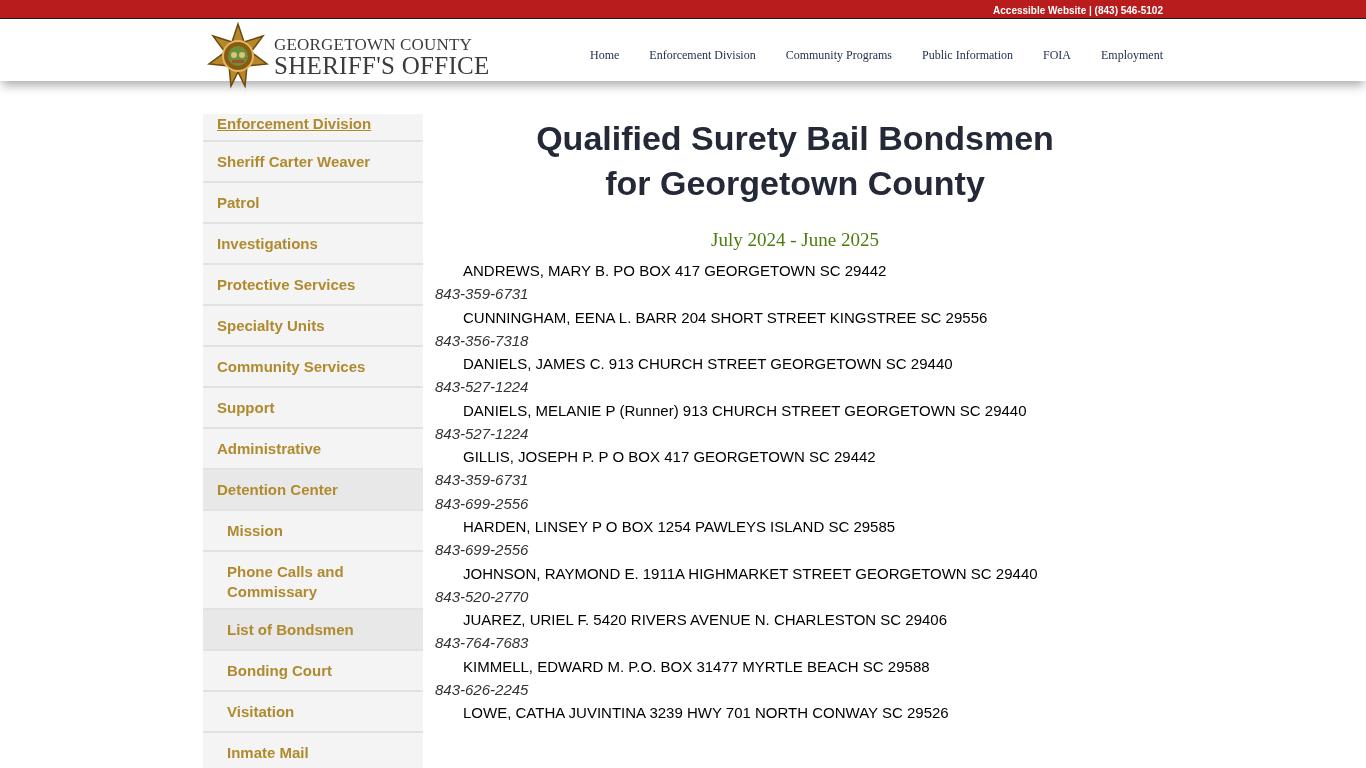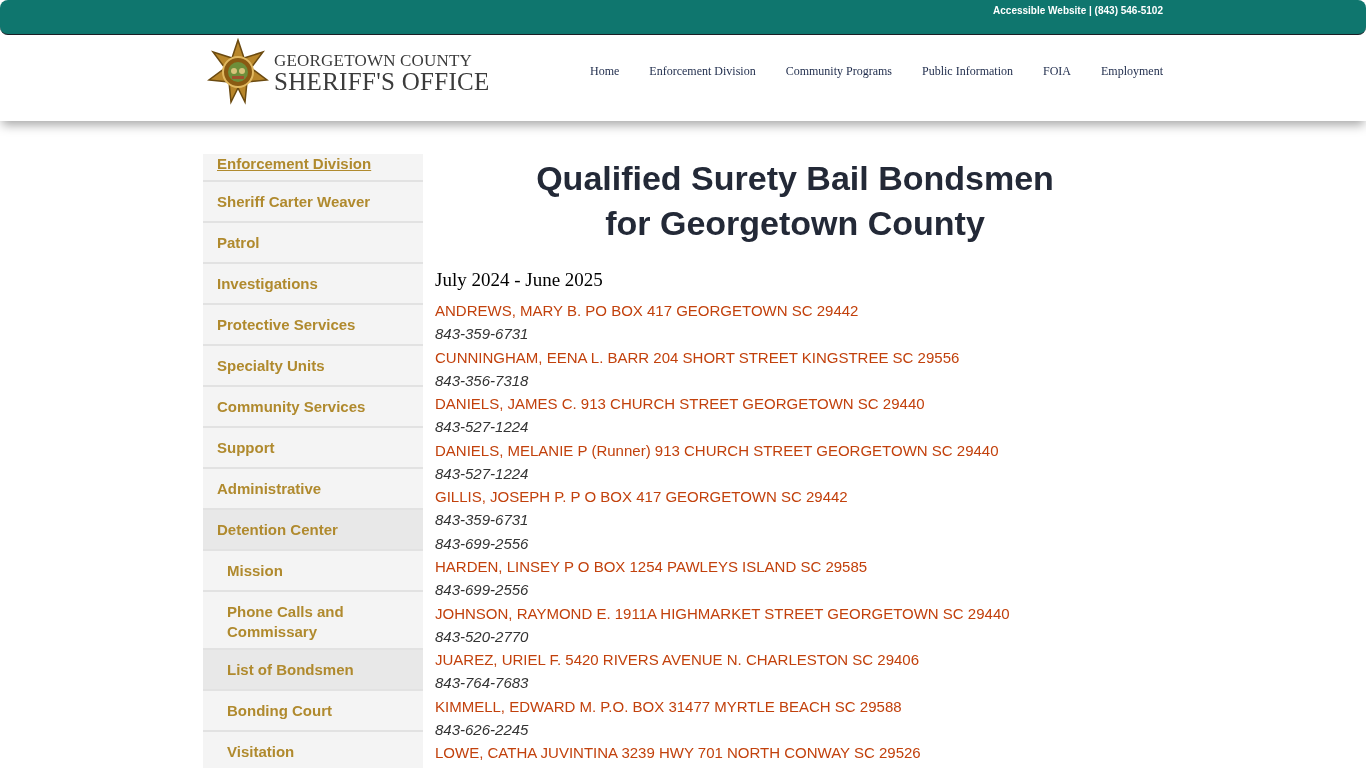--- a/index.html
+++ b/index.html
@@ -1,23 +1,23 @@
 <!DOCTYPE html>
 <html><head>
 <meta charset="utf-8">
 <style>
   * { box-sizing: border-box; margin: 0; padding: 0; }
   html, body { width: 1366px; height: 768px; overflow: hidden; background: #ffffff; }
   body { font-family: "Liberation Sans", sans-serif; color: #333; position: relative; }
 
-  .topbar { height: 35px; background: #0f766e; border-bottom: 1px solid #1c1e26; border-radius: 8px; }
+  .topbar { height: 19px; background: #b91c1c; border-bottom: 1px solid #1c1e26; }
   .topbar-inner { width: 960px; margin: 0 auto; position: relative; height: 23px; }
   .topbar-text { position: absolute; right: 0; top: 5px; font-size: 10px; font-weight: bold; color: #ffffff; letter-spacing: 0; }
 
-  .header { height: 86px; background: #fff; position: relative; box-shadow: 0 6px 10px -2px rgba(0,0,0,0.35); z-index: 2; }
+  .header { height: 62px; background: #fff; position: relative; box-shadow: 0 6px 10px -2px rgba(0,0,0,0.35); z-index: 2; }
   .header-inner { width: 960px; margin: 0 auto; position: relative; height: 77px; }
   .logo { position: absolute; left: 2px; top: 3px; display: flex; align-items: center; }
   .badge { width: 66px; height: 68px; position: relative; }
   .logo-text { margin-left: 3px; font-family: "Liberation Serif", serif; color: #3b3b3b; line-height: 1; }
   .logo-line1 { font-size: 17px; letter-spacing: 0.2px; margin-top: 2px; }
   .logo-line2 { font-size: 25px; letter-spacing: 0.3px; margin-top: 0px; }
 
   .nav { position: absolute; right: 0; top: 29px; display: flex; }
   .nav a { font-family: "Liberation Serif", serif; font-size: 12px; color: #1d2a4a; text-decoration: none; margin-left: 30px; }
 
@@ -25,23 +25,23 @@
   .sidebar { position: absolute; left: 0; top: 33px; width: 220px; background: #f4f4f4; }
   .side-item { display: block; border-bottom: 2px solid #e2e2e2; padding: 0 14px; font-size: 15px; font-weight: bold; color: #b08a2e; text-decoration: none; height: 41px; line-height: 39px; }
   .side-item.head { height: 28px; line-height: 20px; text-decoration: underline; color: #b08a2e; }
   .side-item.active-section { background: #e8e8e8; }
   .side-item.sub { padding-left: 24px; }
   .side-item.sub.current { background: #e8e8e8; }
   .side-item.two-line { height: 58px; line-height: 20px; padding-top: 10px; }
 
   .content { position: absolute; left: 232px; top: 33px; width: 720px; }
   .title { text-align: center; font-size: 34px; font-weight: bold; color: #232937; line-height: 45px; margin-top: 2px; padding-right: 0; }
-  .subtitle { font-family: "Liberation Serif", serif; font-size: 19px; color: #000000; margin-top: 23px; }
+  .subtitle { text-align: center; font-family: "Liberation Serif", serif; font-size: 19px; color: #4d7c0f; margin-top: 23px; }
   .list { margin-top: 8px; }
-  .entry .addr { font-size: 15px; color: #c2410c; line-height: 23px; }
+  .entry .addr { font-size: 15px; color: #000000; line-height: 23px; margin-left: 28px; }
   .entry .phone { font-size: 15px; color: #333; font-style: italic; line-height: 23.5px; }
 </style>
 </head>
 <body>
 
 <div class="topbar">
   <div class="topbar-inner">
     <a class="topbar-text">Accessible Website | (843) 546-5102</a>
   </div>
 </div>

